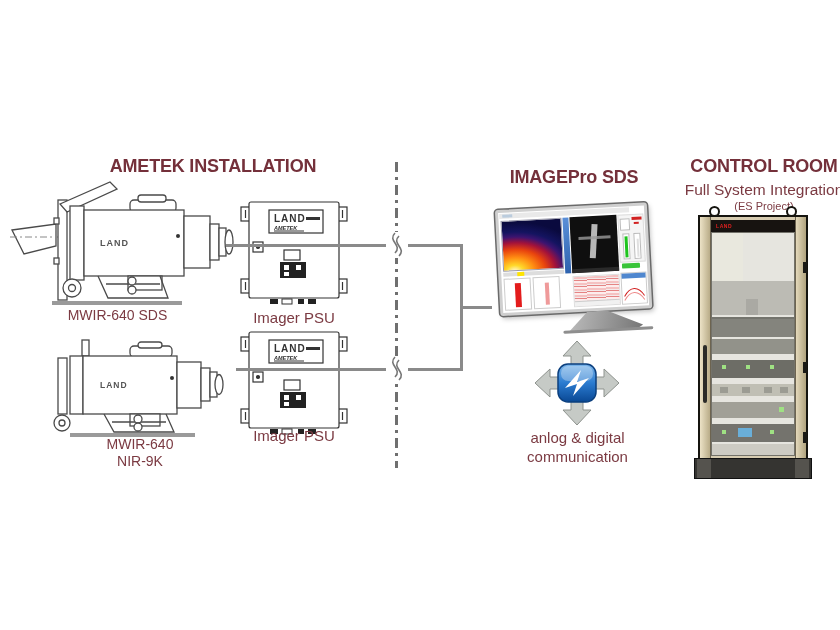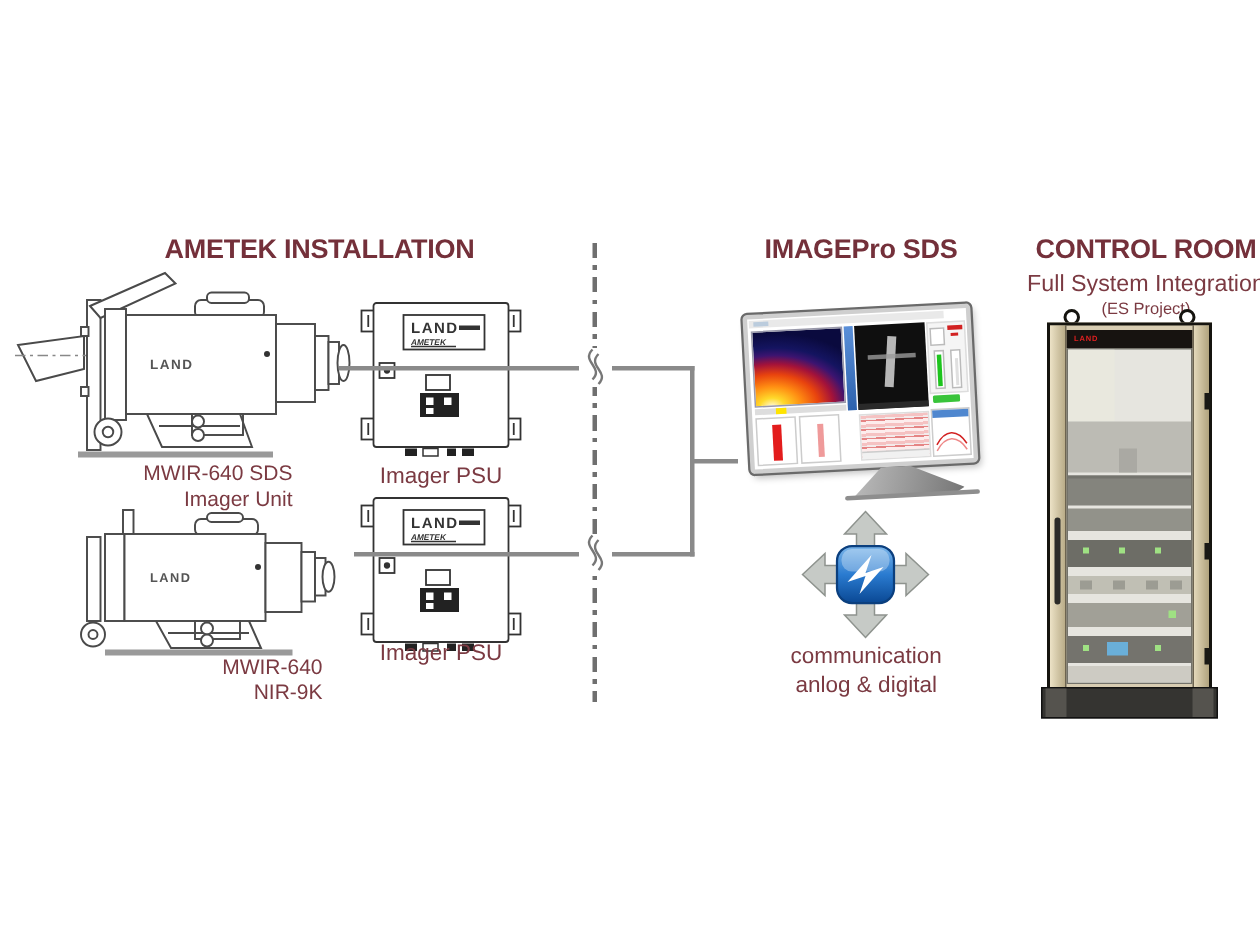--- a/index.html
+++ b/index.html
@@ -1,21 +1,21 @@
 <!DOCTYPE html>
 <html style="--maroon: #74303a; --text-maroon: #7b3a42; --line-gray: #8a8a8a; --divider-gray: #6f6f6f; --drawing-stroke: #4a4a4a; --ground-gray: #9a9a9a; --rack-beige: #d7ccb1;"><head>
 <meta charset="utf-8">
 <style>
   * { margin:0; padding:0; box-sizing:border-box; }
   body { font-family:"Liberation Sans", sans-serif; background:#fff; }
   .canvas { position:relative; width:840px; height:630px; background:#fff; overflow:hidden; }
 
   .heading { position:absolute; font-size:18px; font-weight:700; letter-spacing:-0.2px;
              color:var(--maroon); text-align:center; white-space:nowrap; }
-  .dev-label { position:absolute; font-size:14px; color:var(--text-maroon); text-align:right; line-height:17px; }
+  .dev-label { position:absolute; font-size:14px; color:var(--text-maroon); text-align:center; line-height:17px; }
   .psu-label { position:absolute; font-size:15px; color:var(--text-maroon); text-align:center; }
 
   .conn { position:absolute; height:3px; background:var(--line-gray); }
   .conn-v { position:absolute; width:3px; background:var(--line-gray); }
 
   .divider { position:absolute; left:395px; top:162px; width:2.5px; height:306px;
     background:repeating-linear-gradient(to bottom,
       var(--divider-gray) 0 10px, transparent 10px 15px,
       var(--divider-gray) 15px 18px, transparent 18px 23px); }
 
@@ -132,21 +132,20 @@
       <circle cx="122" cy="110" r="4"></circle>
       <circle cx="62" cy="108" r="9"></circle>
       <circle cx="62" cy="108" r="3.5"></circle>
       <circle cx="168" cy="56" r="2" fill="#333" stroke="none"></circle>
     </g>
     <rect x="42" y="121" width="130" height="4" fill="#9a9a9a"></rect>
     <text x="90" y="66" font-size="9" font-weight="bold" fill="#555" letter-spacing="1">LAND</text>
   </svg>
   <div class="dev-label" style="left:40px; top:307px; width:155px;">
     <div>MWIR-640 SDS</div>
-    <div>Imager Unit</div>
   </div>
 
   <svg style="position:absolute; left:42px; top:338px;" width="200" height="100" viewBox="0 0 200 100">
     <g stroke="#4a4a4a" stroke-width="1.3" fill="#fff">
       <rect x="40" y="2" width="7" height="16"></rect>
       <rect x="16" y="20" width="9" height="56"></rect>
       <rect x="28" y="18" width="13" height="58"></rect>
       <rect x="88" y="8" width="42" height="11" rx="4"></rect>
       <rect x="96" y="4" width="24" height="6" rx="3"></rect>
       <rect x="41" y="18" width="94" height="58"></rect>
@@ -248,21 +247,21 @@
       <path d="M13,4 C5,12 21,16 13,24" fill="none" stroke="#777" stroke-width="1.6"></path>
     </svg>
   </div>
   <div class="squiggle" style="left:386px; top:356px;">
     <svg width="22" height="26" viewBox="0 0 22 26">
       <path d="M9,1 C1,9 17,13 9,21" fill="none" stroke="#777" stroke-width="1.6"></path>
       <path d="M13,4 C5,12 21,16 13,24" fill="none" stroke="#777" stroke-width="1.6"></path>
     </svg>
   </div>
 
-  <div class="heading" style="left:490px; top:156px; width:168px;">IMAGEPro SDS</div>
+  <div class="heading" style="left:490px; top:167px; width:168px;">IMAGEPro SDS</div>
 
   <div class="monitor">
     <div class="monitor-inner">
       <div class="bezel">
         <div class="scr-toolbar">
             <i></i>
           </div>
         <div class="scr-thermal"></div>
         <div class="scr-thermal-tools">
             <i></i>
@@ -317,22 +316,22 @@
       <polygon points="43,1 57,16 49,16 49,28 37,28 37,16 29,16"></polygon>
       <polygon points="43,85 57,70 49,70 49,58 37,58 37,70 29,70"></polygon>
       <polygon points="1,43 16,29 16,37 28,37 28,49 16,49 16,57"></polygon>
       <polygon points="85,43 70,29 70,37 58,37 58,49 70,49 70,57"></polygon>
     </g>
     <rect x="24" y="24" width="38" height="38" rx="10" fill="url(#bgrad)" stroke="#0b3f7e" stroke-width="1.5"></rect>
     <rect x="27" y="26" width="32" height="15" rx="7" fill="rgba(255,255,255,0.30)"></rect>
     <polygon points="31,48 47,30 43,42 55,38 39,56 43,44" fill="#fff"></polygon>
   </svg>
   <div class="comm-text">
+    <div>anlog &amp; digital</div>
     <div>communication</div>
-    <div>anlog &amp; digital</div>
   </div>
 
   <div class="heading" style="left:675px; top:156px; width:178px;">CONTROL ROOM</div>
   <div class="cr-sub1">Full System Integration</div>
   <div class="cr-sub2">(ES Project)</div>
 
   <div class="rack">
     <div class="eyebolt" style="left:15px;"></div>
     <div class="eyebolt" style="left:92px;"></div>
     <div class="rack-body">

